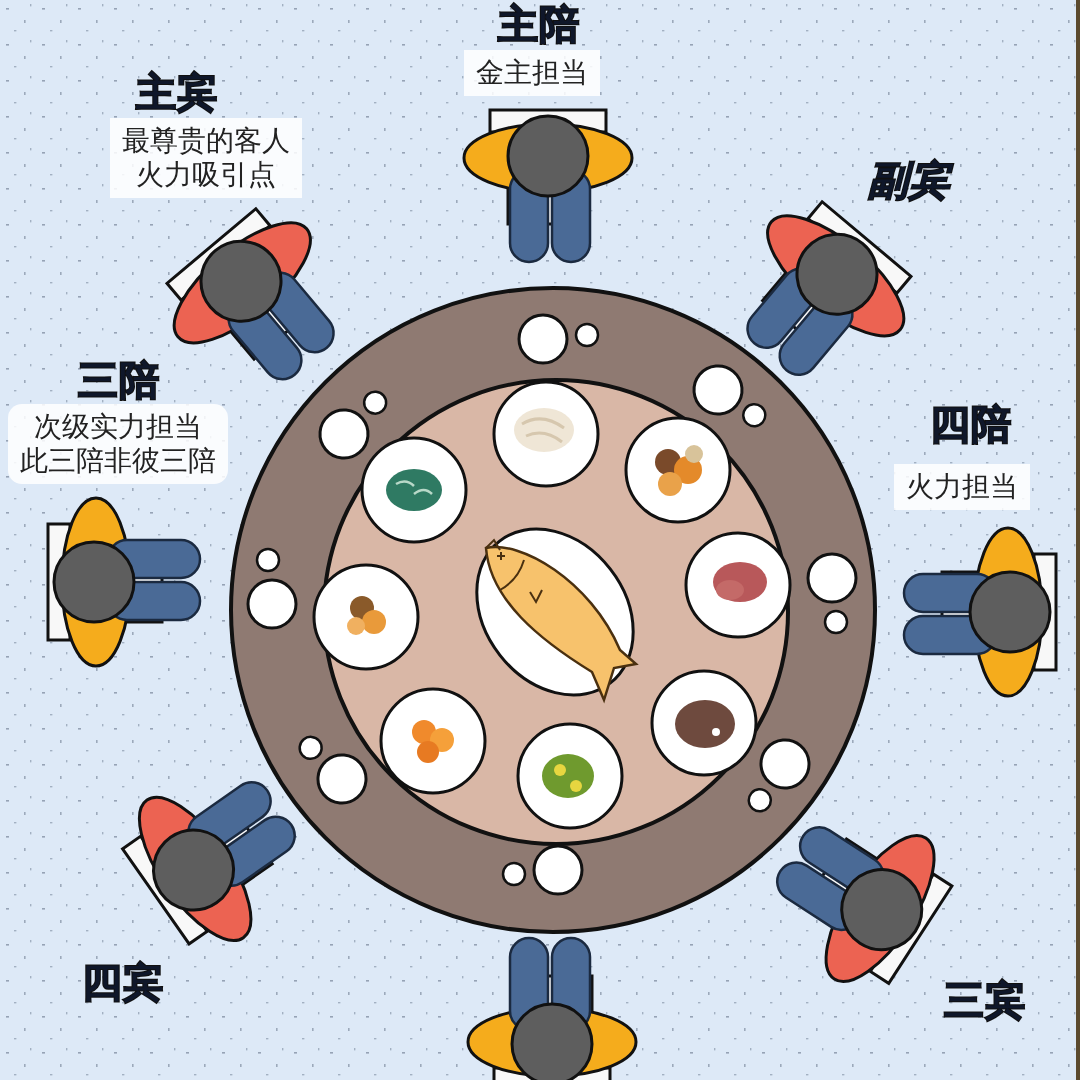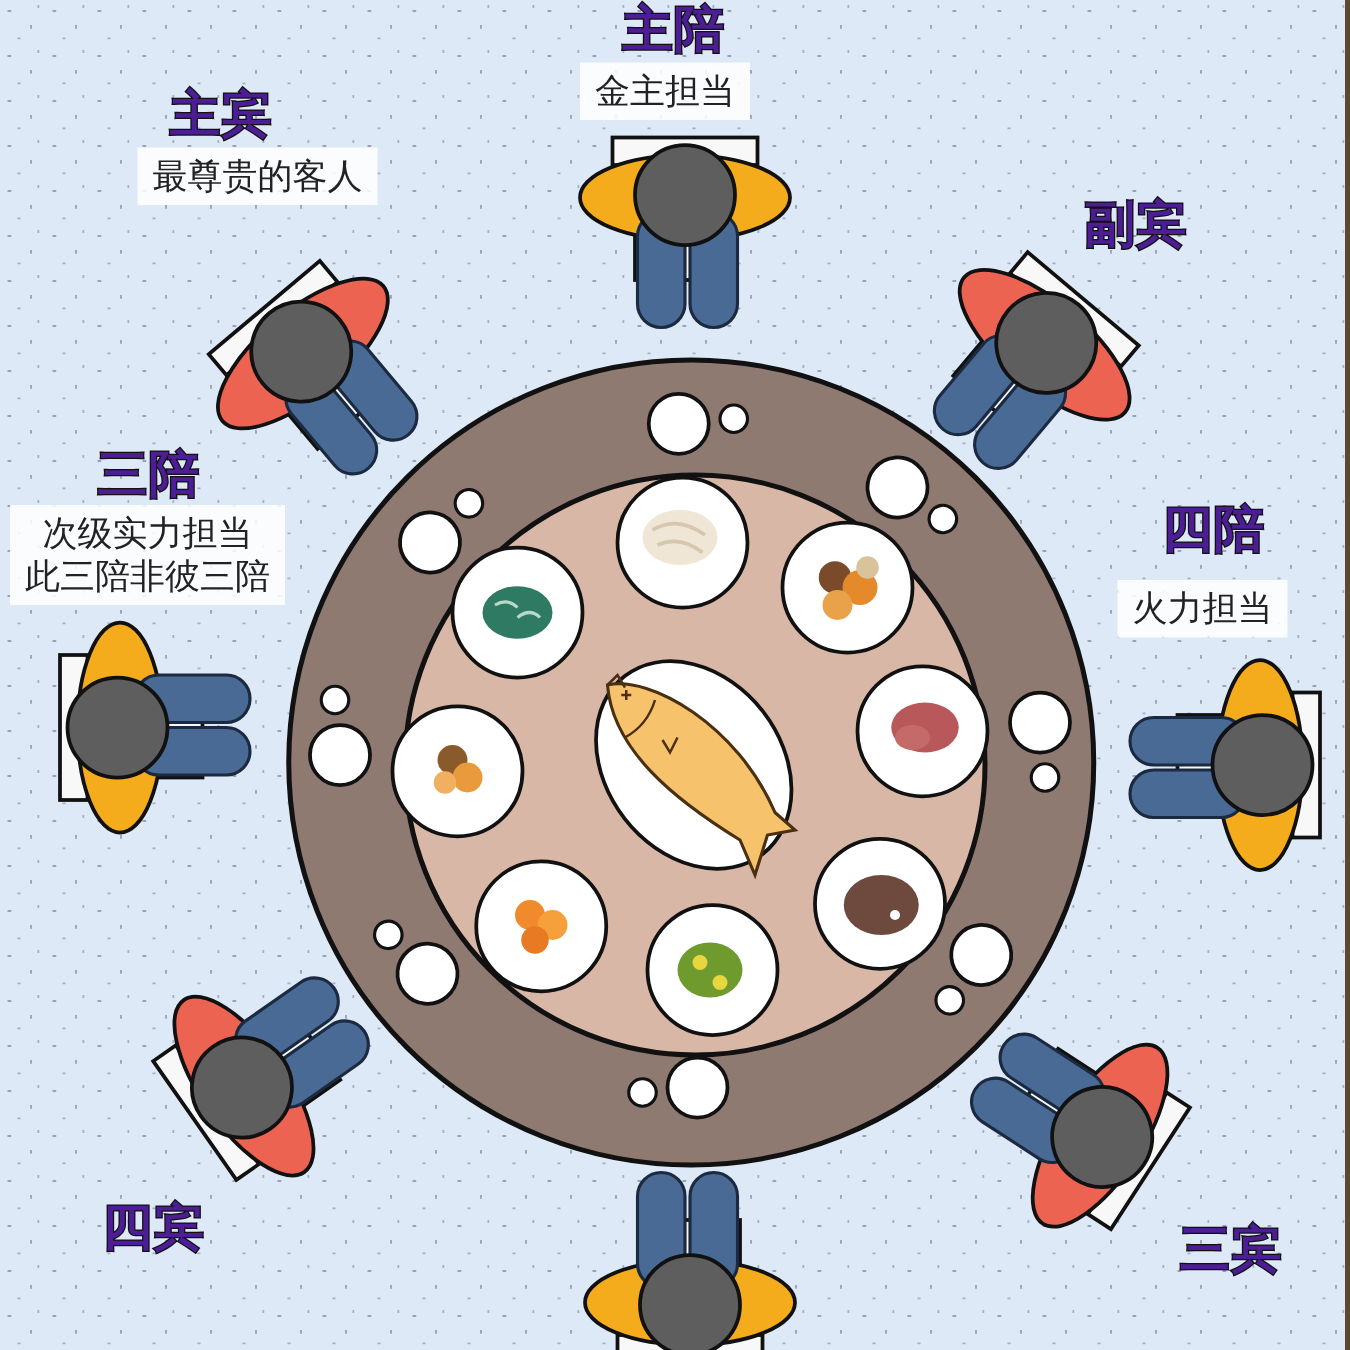--- a/index.html
+++ b/index.html
@@ -9,21 +9,21 @@
     font-family: "DejaVu Sans", "Liberation Sans", sans-serif;
     position: relative;
   }
   #stage { position: absolute; left: 0; top: 0; width: 1080px; height: 1080px; }
   .edge-strip { position: absolute; right: 0; top: 0; width: 4px; height: 1080px; background: #5b4a2e; }
   .role-title {
     position: absolute;
     font-family: "DejaVu Sans", sans-serif;
     font-weight: bold;
     font-size: 40px;
-    color: #4c1d95;
+    color: #0f172a;
     letter-spacing: 1px;
     -webkit-text-stroke: 2px #111;
     paint-order: stroke fill;
     text-shadow: 0 0 0 #111;
     white-space: nowrap;
     line-height: 1;
   }
   .role-desc {
     position: absolute;
     background: rgba(255,255,255,0.85);
@@ -178,26 +178,27 @@
 
   
   <div class="role-title" style="left:498px; top:4px;">主陪</div>
   <div class="role-desc" style="left:464px; top:50px;">
     <span>金主担当</span>
   </div>
 
   <div class="role-title" style="left:136px; top:72px;">主宾</div>
   <div class="role-desc" style="left:72px; top:118px;margin-left:38px;">
     <span>最尊贵的客人</span>
-  </div>
-
-  <div class="role-title" style="left:868px; top:160px;">副宾</div>
+    <span>火力吸引点</span>
+  </div>
+
+  <div class="role-title" style="left:868px; top:160px;font-style:italic;">副宾</div>
 
   <div class="role-title" style="left:78px; top:360px;">三陪</div>
-  <div class="role-desc" style="left:8px; top:404px;">
+  <div class="role-desc" style="left:8px; top:404px;border-radius:14px;">
     <span>次级实力担当</span>
     <span>此三陪非彼三陪</span>
   </div>
 
   <div class="role-title" style="left:930px; top:404px;">四陪</div>
   <div class="role-desc" style="left:894px; top:464px;">
     <span>火力担当</span>
   </div>
 
   <div class="role-title" style="left:82px; top:962px;text-align:right;">四宾</div>

